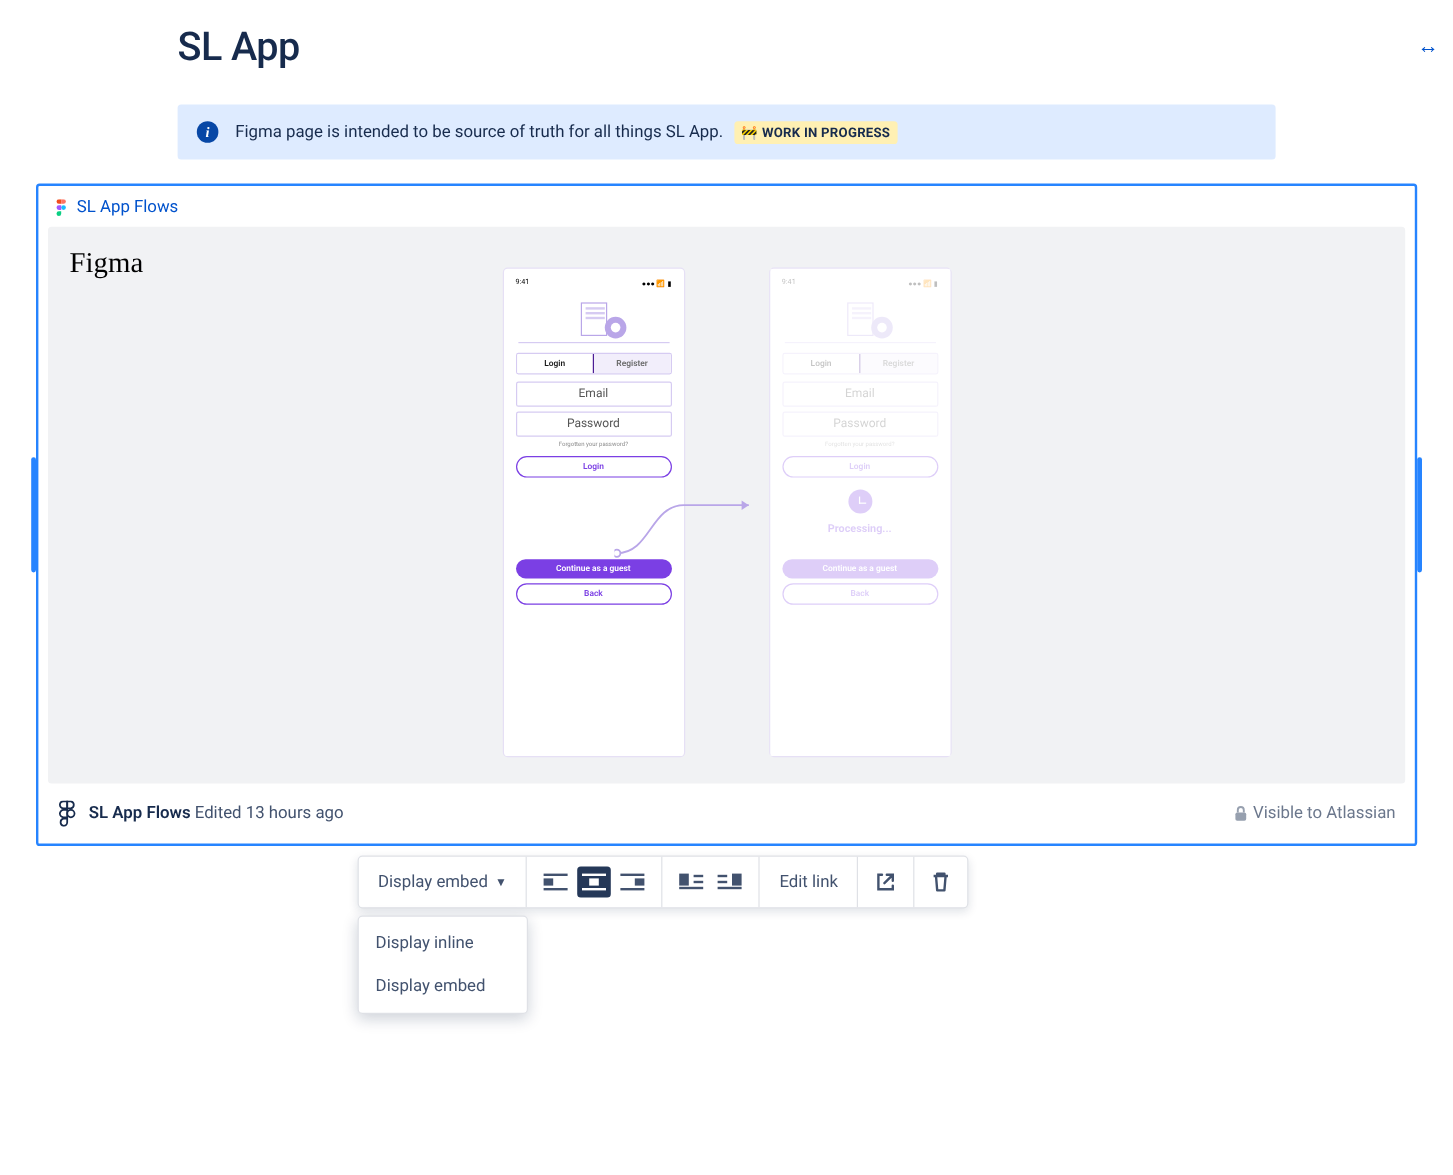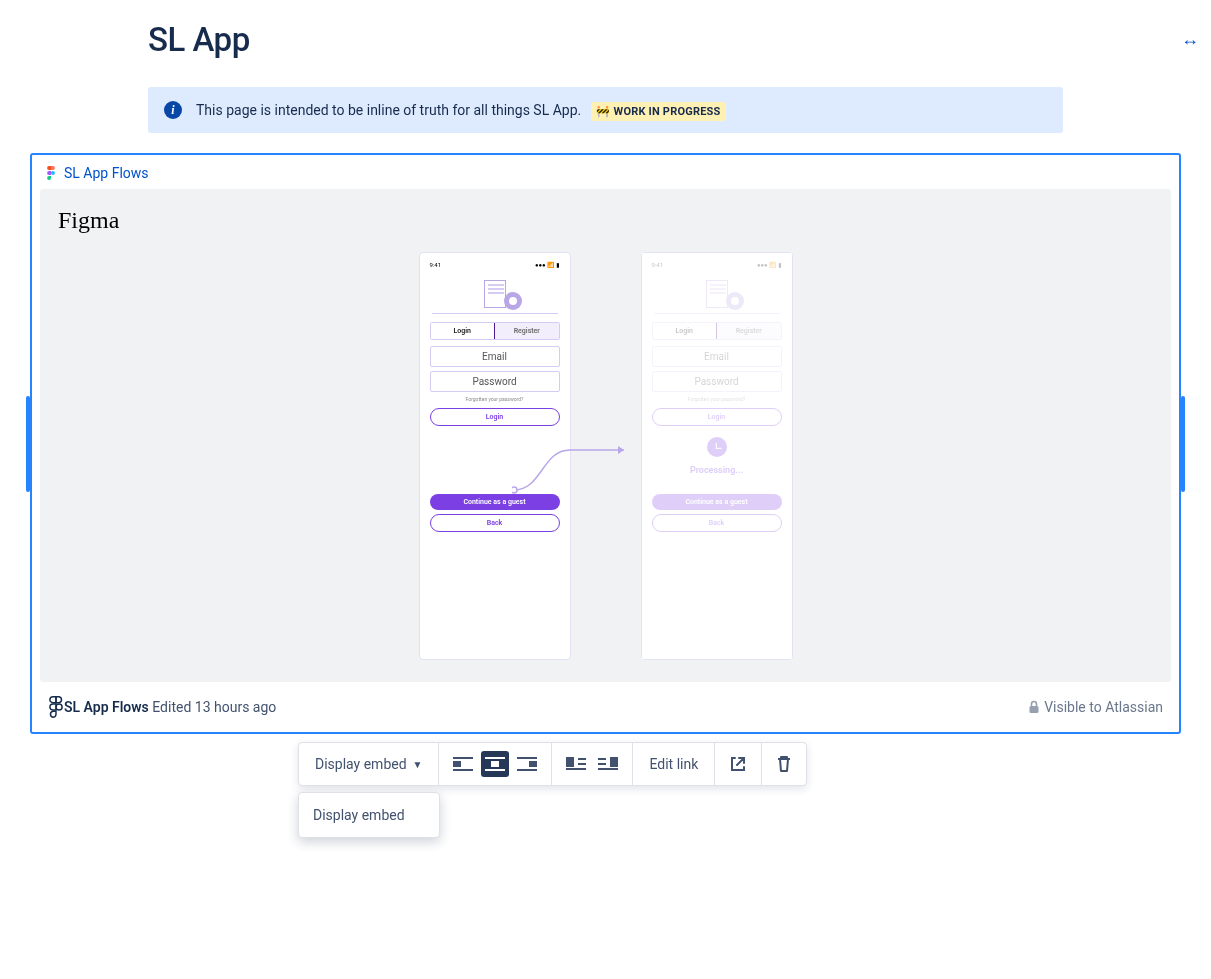--- a/index.html
+++ b/index.html
@@ -20,21 +20,21 @@
 
 .embed-frame { border: 2px solid #2684FF; border-radius: 3px; background: #fff; margin: 0 -118px 8px -118px; position: relative; }
 .resize-handle { position: absolute; width: 4px; height: 96px; background: #2684FF; border-radius: 3px; top: 50%; transform: translateY(-50%); }
 .resize-left { left: -6px; }
 .resize-right { right: -6px; }
 
 .embed-header { padding: 10px 12px 8px 12px; display: flex; align-items: center; gap: 6px; }
 .figma-icon-sm { width: 14px; height: 14px; }
 .embed-title { color: #0052CC; font-size: 14px; }
 
-.figma-canvas { background: #F1F2F4; margin: 0 8px; border-radius: 3px; padding: 33px 18px 22px 18px; position: relative; min-height: 460px; }
+.figma-canvas { background: #F1F2F4; margin: 0 8px; border-radius: 3px; padding: 4px 18px 22px 18px; position: relative; min-height: 460px; }
 .figma-logo { font-family: Georgia, serif; font-size: 24px; font-weight: 400; color: #000; position: absolute; top: 18px; left: 18px; }
 
 .mocks-wrap { display: flex; justify-content: center; align-items: flex-start; gap: 70px; padding-top: 30px; position: relative; }
 .phone { width: 152px; height: 408px; background: #fff; border: 1px solid #E6E0F5; border-radius: 4px; position: relative; padding: 6px 6px; }
 .phone.faded::after { content:""; position:absolute; inset:0; background:rgba(255,255,255,0.75); }
 .statusbar { display:flex; justify-content:space-between; font-size:6px; color:#000; padding: 2px 4px 6px 4px; }
 .hero { display:flex; justify-content:center; align-items:center; height:40px; margin-bottom:8px; position:relative; }
 .doc-shape { width:22px; height:28px; border:1px solid #B9A6E8; background:#fff; position:relative; }
 .doc-shape::before { content:""; position:absolute; left:3px; top:3px; width:16px; height:2px; background:#D6CBF2; box-shadow:0 4px 0 #D6CBF2, 0 8px 0 #D6CBF2; }
 .avatar-circ { width:18px; height:18px; border-radius:50%; background:#B9A6E8; position:absolute; right:42px; top:18px; display:flex; align-items:center; justify-content:center; }
@@ -50,21 +50,21 @@
 .solid-btn { margin: 68px 4px 4px 4px; background:#7B3FE4; border-radius:10px; padding:4px 0; text-align:center; font-size:7px; color:#fff; font-weight:600; }
 
 .processing-wrap { position:absolute; inset:0; display:flex; flex-direction:column; align-items:center; justify-content:center; gap:8px; }
 .clock { width:20px; height:20px; background:#7B3FE4; border-radius:50%; position:relative; }
 .clock::after { content:""; position:absolute; left:50%; top:50%; width:5px; height:5px; border-left:1.5px solid #fff; border-bottom:1.5px solid #fff; transform:translate(-20%,-70%); }
 .proc-text { font-size:9px; font-weight:700; color:#7B3FE4; }
 
 .flow-arrow { position:absolute; left: calc(50% - 94px); top: 222px; width: 120px; height: 50px; }
 
 .embed-footer { display:flex; align-items:center; justify-content:space-between; padding: 14px 16px 14px 16px; font-size: 14px; }
-.footer-left { display:flex; align-items:center; color:#172B4D; }
+.footer-left { display:flex; align-items:center; gap:10px; color:#172B4D; }
 .figma-mono { width:16px; height:22px; }
 .foot-name { font-weight:600; }
 .foot-time { color:#42526E; font-weight:400; }
 .footer-right { color:#6B778C; display:flex; align-items:center; gap:4px; }
 
 .toolbar { display:flex; align-items:stretch; background:#fff; border:1px solid #DFE1E6; border-radius:4px; box-shadow:0 3px 8px rgba(9,30,66,0.12); width:fit-content; margin-left: 150px; }
 .tb-group { display:flex; align-items:center; padding: 0 10px; border-right:1px solid #DFE1E6; height:42px; gap:4px; }
 .tb-group:last-child { border-right:none; }
 .tb-btn { background:none; border:none; padding:6px 4px; cursor:pointer; color:#42526E; display:flex; align-items:center; font-size:14px; }
 .tb-btn.active { background:#253858; color:#fff; border-radius:3px; }
@@ -88,21 +88,21 @@
 <div class="resize-top">↔</div>
 
 <div class="container">
 
 
   <h1 class="page-title">SL App</h1>
 
   <div class="info-panel">
     <div class="info-icon">i</div>
     <div class="info-text">
-      <span>This page is intended to be inline of truth for all things SL App.</span>
+      <span>Figma page is intended to be source of truth for all things SL App.</span>
       <span class="badge-wip">🚧 WORK IN PROGRESS</span>
     </div>
   </div>
 
   <div class="embed-frame">
     <div class="resize-handle resize-left"></div>
     <div class="resize-handle resize-right"></div>
 
     <div class="embed-header">
       <svg class="figma-icon-sm" viewBox="0 0 12 18">
@@ -261,16 +261,17 @@
     <div class="tb-group">
       <button class="tb-btn">
         <svg width="16" height="18" viewBox="0 0 16 18">
             <path d="M2 4h12M5 4V2h6v2M4 4l1 12h6l1-12" stroke="#42526E" stroke-width="2" fill="none" stroke-linejoin="round"></path>
           </svg>
       </button>
     </div>
   </div>
 
   <div class="dropdown">
+    <div class="dd-item">Display inline</div>
     <div class="dd-item">Display embed</div>
   </div>
 
 </div>
 
 </body></html>

